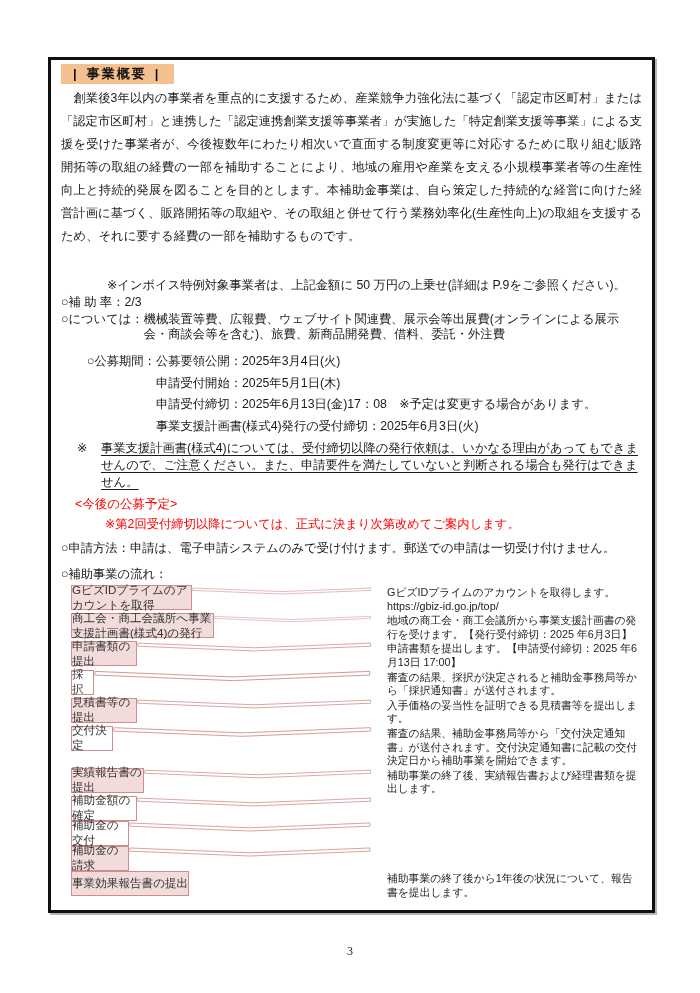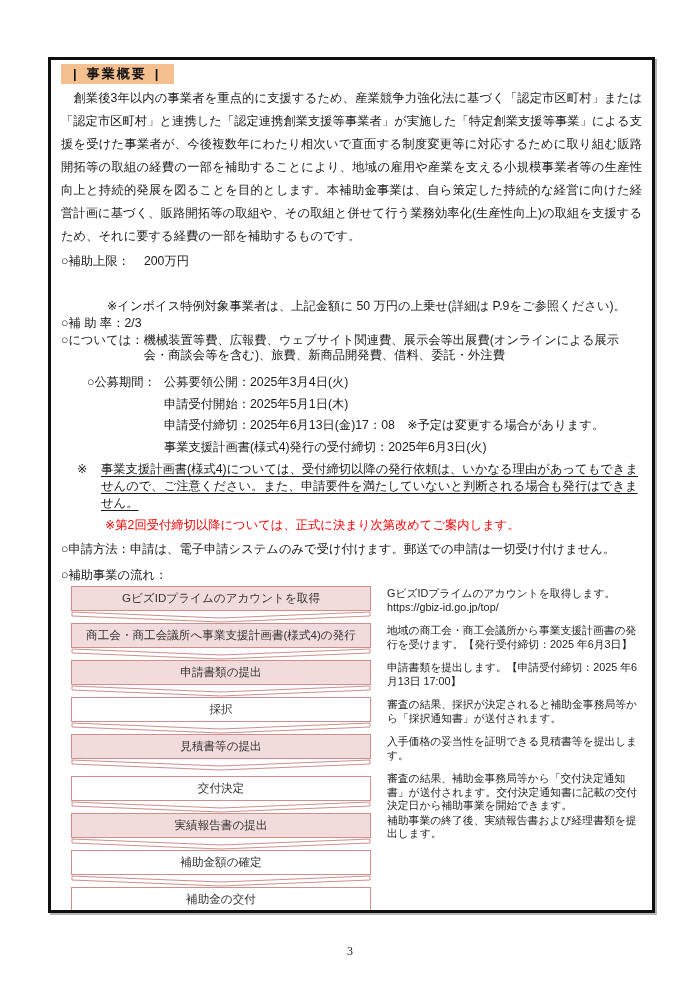--- a/index.html
+++ b/index.html
@@ -26,36 +26,36 @@
   .line{font-size:12.3px;line-height:15px;}
   .limit-line{margin-bottom:1px;}
   .limit-line .val{margin-left:14px;}
   .indent-note{padding-left:46px;margin-bottom:2px;margin-top:30px;}
   .rate-line{margin-bottom:2px;}
   .hang{display:flex;align-items:flex-start;margin-bottom:9px;}
   .hang .hang-label{flex:0 0 auto;white-space:nowrap;}
   .hang .hang-body{flex:1 1 auto;line-height:15px;}
   .period{display:flex;margin-bottom:3px;}
   .period .p-label{flex:0 0 auto;white-space:nowrap;font-size:12.3px;line-height:21.5px;margin-left:26px;}
-  .period .p-lines{flex:1;margin-left:8px;}
+  .period .p-lines{flex:1;}
   .period .p-lines div{font-size:12.3px;line-height:21.5px;}
   .warning{display:flex;padding-left:16px;margin-bottom:5px;}
   .warning .w-marker{flex:0 0 24px;font-size:12.3px;line-height:17px;}
   .warning .w-text{
     flex:1;font-size:12.3px;line-height:17px;
     text-decoration:underline;text-underline-offset:3px;
   }
   .red{color:#ff0000;}
   .future-heading{margin-left:14px;font-size:12.5px;margin-bottom:3px;}
   .future-note{margin-left:44px;font-size:12.3px;margin-bottom:7px;}
   .application{font-size:12.3px;margin-bottom:9px;}
   .flow-label{font-size:12.3px;margin-bottom:2px;}
   .flow{margin-left:10px;}
   .flow-row{display:grid;grid-template-columns:300px 1fr;column-gap:16px;}
-  .step-cell{display:flex;flex-direction:column;align-items:stretch;justify-content:flex-end;}
+  .step-cell{display:flex;flex-direction:row;align-items:stretch;}
   .flow-box{
     height:25px;border:1.5px solid #cf8e8c;box-sizing:border-box;
     display:flex;align-items:center;justify-content:center;
     font-size:11.6px;color:#333;background:#ffffff;
   }
   .flow-box.filled{background:#f2dcdb;}
   .connector{display:block;height:12px;width:300px;}
   .annotation{
     font-size:10.8px;line-height:13.6px;color:#222;
     white-space:pre-line;padding-top:1px;
@@ -69,23 +69,20 @@
 <body>
 
 <div class="sheet">
 
   <div class="doc-heading">
     <span class="bar">|</span><span>事業概要</span><span class="bar">|</span>
   </div>
 
   <p class="intro">　創業後3年以内の事業者を重点的に支援するため、産業競争力強化法に基づく「認定市区町村」または「認定市区町村」と連携した「認定連携創業支援等事業者」が実施した「特定創業支援等事業」による支援を受けた事業者が、今後複数年にわたり相次いで直面する制度変更等に対応するために取り組む販路開拓等の取組の経費の一部を補助することにより、地域の雇用や産業を支える小規模事業者等の生産性向上と持続的発展を図ることを目的とします。本補助金事業は、自ら策定した持続的な経営に向けた経営計画に基づく、販路開拓等の取組や、その取組と併せて行う業務効率化(生産性向上)の取組を支援するため、それに要する経費の一部を補助するものです。</p>
 
-  <div class="line limit-line">
-    <span>○補助上限：</span><span class="val">200万円</span>
-  </div>
   <div class="line indent-note">※インボイス特例対象事業者は、上記金額に 50 万円の上乗せ(詳細は P.9をご参照ください)。</div>
   <div class="line rate-line">○補 助 率：2/3</div>
   <div class="hang line">
     <span class="hang-label">○については：</span>
     <span class="hang-body">機械装置等費、広報費、ウェブサイト関連費、展示会等出展費(オンラインによる展示会・商談会等を含む)、旅費、新商品開発費、借料、委託・外注費</span>
   </div>
 
   <div class="period">
     <span class="p-label">○公募期間：</span>
     <div class="p-lines">
@@ -94,20 +91,21 @@
       <div>申請受付締切：2025年6月13日(金)17：08　※予定は変更する場合があります。</div>
       <div>事業支援計画書(様式4)発行の受付締切：2025年6月3日(火)</div>
     </div>
   </div>
 
   <div class="warning">
     <span class="w-marker">※</span>
     <span class="w-text">事業支援計画書(様式4)については、受付締切以降の発行依頼は、いかなる理由があってもできませんので、ご注意ください。また、申請要件を満たしていないと判断される場合も発行はできません。</span>
   </div>
 
+  <div class="future-heading red">&lt;今後の公募予定&gt;</div>
   <div class="future-note red">※第2回受付締切以降については、正式に決まり次第改めてご案内します。</div>
 
   <div class="application">○申請方法：申請は、電子申請システムのみで受け付けます。郵送での申請は一切受け付けません。</div>
 
   <div class="flow-label">○補助事業の流れ：</div>
 
   <div class="flow">
 
     <div class="flow-row">
       <div class="step-cell">

